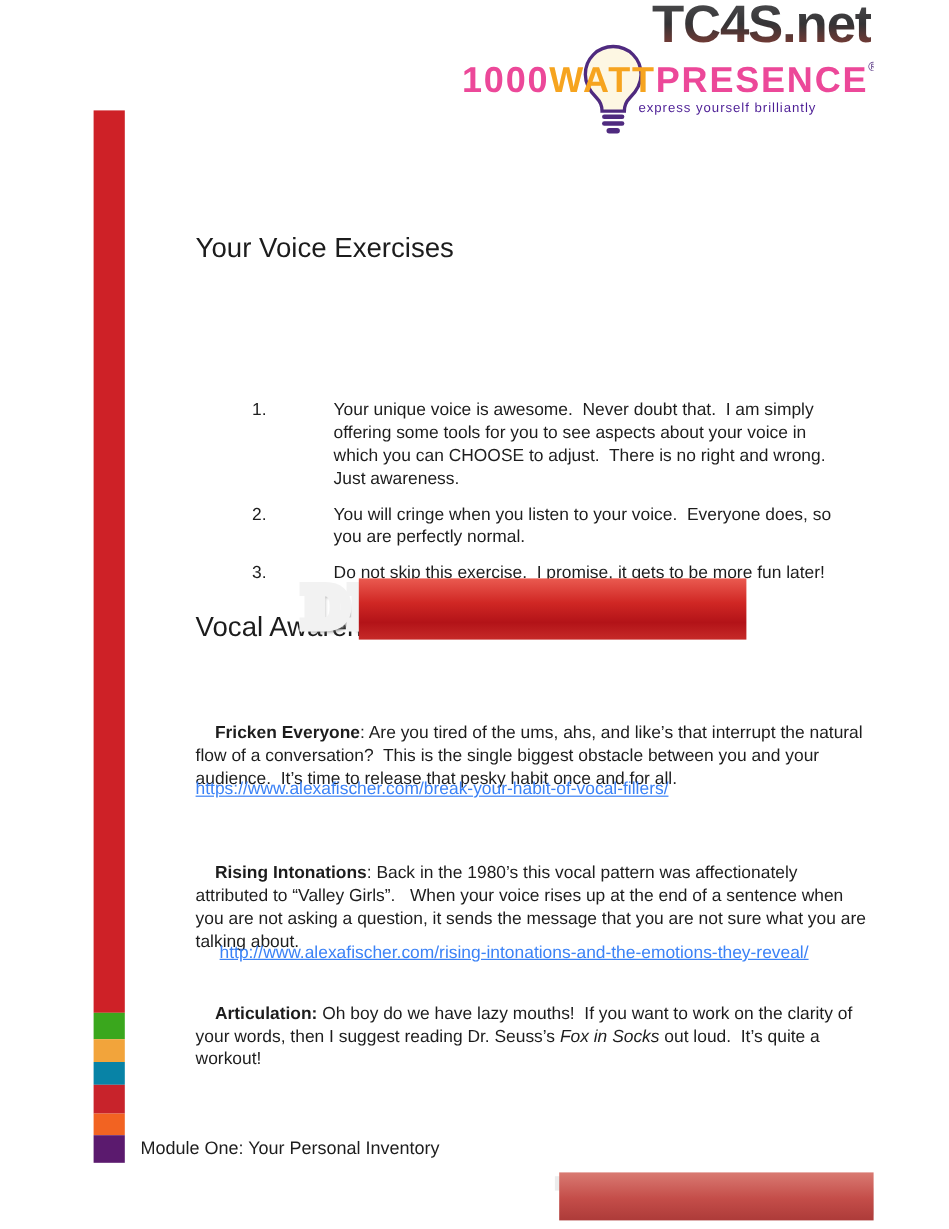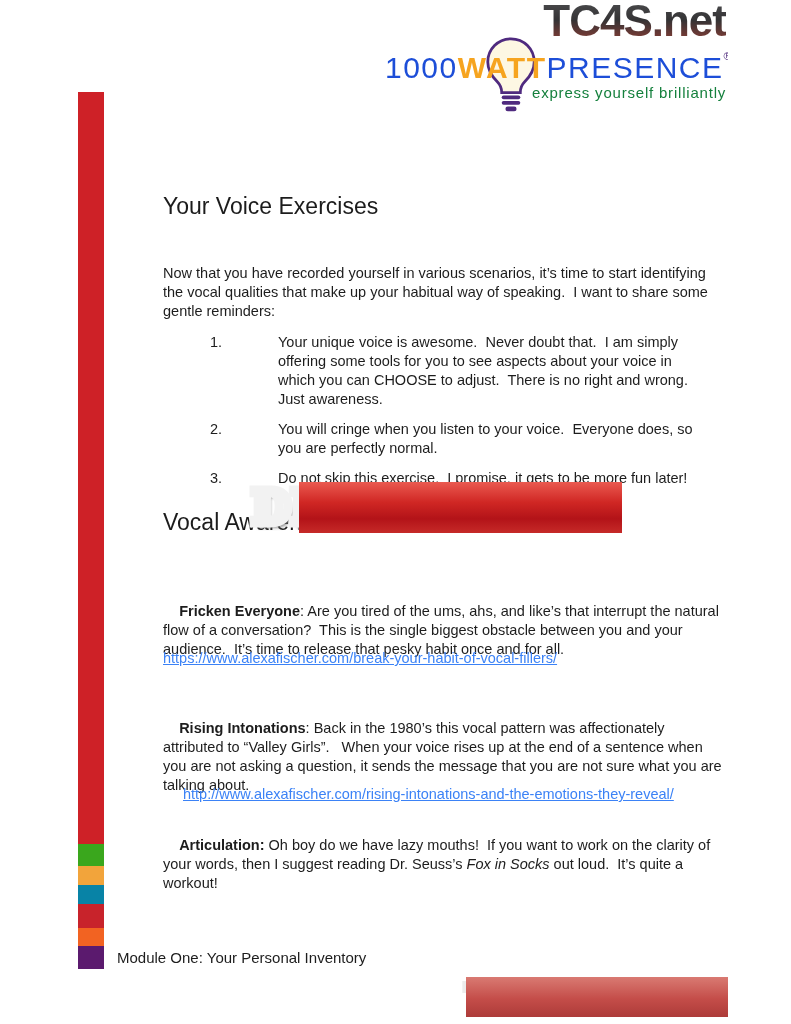--- a/index.html
+++ b/index.html
@@ -7,26 +7,26 @@
         font-family:"Liberation Sans",sans-serif;color:#1d1d1d;}
 
   
   .tc4s{position:absolute;top:-4px;right:2px;font-size:44px;font-weight:800;letter-spacing:-1px;
         background:linear-gradient(#454547 20%,#343335 48%,#6e3a35 78%,#a05a4e 100%);
         -webkit-background-clip:text;background-clip:text;color:transparent;z-index:6;}
 
   
   .brand{position:absolute;top:50px;left:385px;height:60px;z-index:3;}
   .brand-line{position:relative;z-index:2;font-size:30px;letter-spacing:1.5px;white-space:nowrap;}
-  .brand-pre,.brand-post{color:#1d4ed8;font-weight:400;}
+  .brand-pre,.brand-post{color:#ec4899;font-weight:700;}
   .brand-mid{color:#f6a41f;font-weight:800;}
   .brand-reg{color:#512d7e;font-size:11px;vertical-align:18px;letter-spacing:0;}
   .bulb{position:absolute;left:98px;top:-14px;width:56px;height:78px;z-index:1;}
-  .tagline{position:absolute;top:84px;left:532px;font-size:15px;letter-spacing:.8px;
-           color:#15803d;white-space:nowrap;z-index:2;}
+  .tagline{position:absolute;top:84px;left:532px;font-size:11px;letter-spacing:.8px;
+           color:#4c1d95;white-space:nowrap;z-index:2;}
 
   
   .sidebar{position:absolute;left:78px;top:92px;width:26px;z-index:1;}
   .sidebar .seg{width:26px;}
   .seg-main{height:752px;}
   .seg-1{height:22px;} .seg-2{height:19px;} .seg-3{height:19px;}
   .seg-4{height:24px;} .seg-5{height:18px;} .seg-6{height:23px;}
 
   
   .h1,.h2{position:absolute;left:163px;font-size:23px;font-weight:400;color:#1c1c1c;white-space:nowrap;}
@@ -84,21 +84,20 @@
     <div class="seg seg-1" style="background: rgb(58, 167, 29);"></div>
     <div class="seg seg-2" style="background: rgb(242, 164, 59);"></div>
     <div class="seg seg-3" style="background: rgb(8, 131, 166);"></div>
     <div class="seg seg-4" style="background: rgb(200, 35, 43);"></div>
     <div class="seg seg-5" style="background: rgb(242, 99, 34);"></div>
     <div class="seg seg-6" style="background: rgb(91, 26, 110);"></div>
   </div>
 
   <div class="h1">Your Voice Exercises</div>
 
-  <div class="para intro">Now that you have recorded yourself in various scenarios, it’s time to start identifying the vocal qualities that make up your habitual way of speaking.  I want to share some gentle reminders:</div>
 
   <div class="list">
     <div class="list-item">
       <span class="list-num">1.</span>
       <span class="list-text">Your unique voice is awesome.  Never doubt that.  I am simply offering some tools for you to see aspects about your voice in which you can CHOOSE to adjust.  There is no right and wrong.  Just awareness.</span>
     </div>
     <div class="list-item">
       <span class="list-num">2.</span>
       <span class="list-text">You will cringe when you listen to your voice.  Everyone does, so you are perfectly normal.</span>
     </div>

